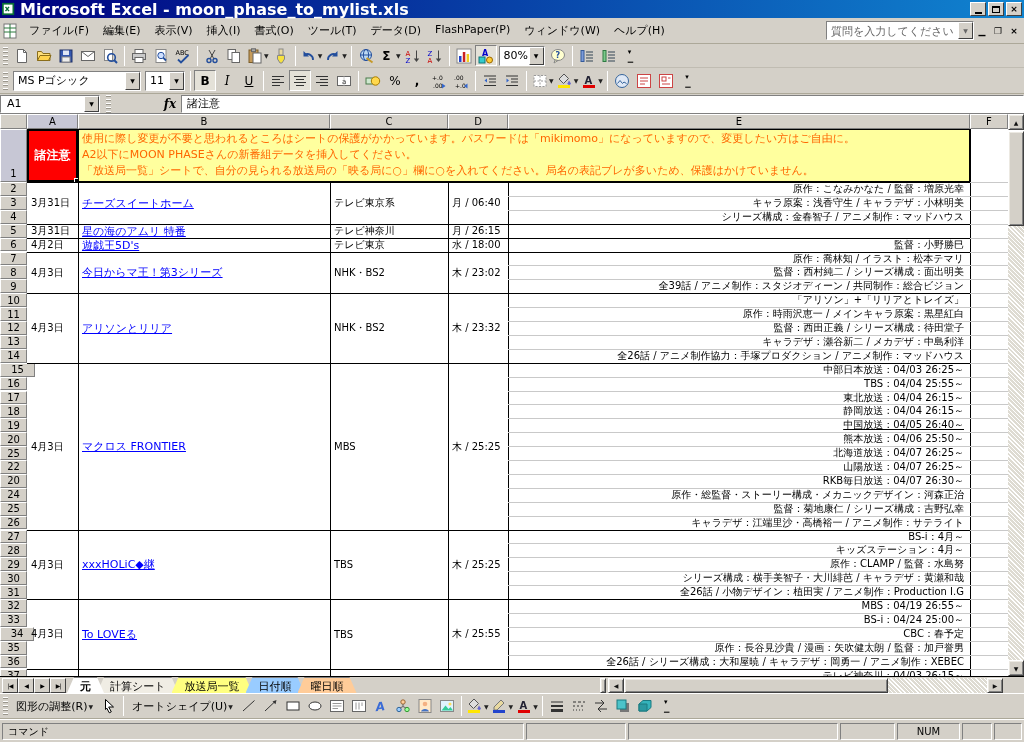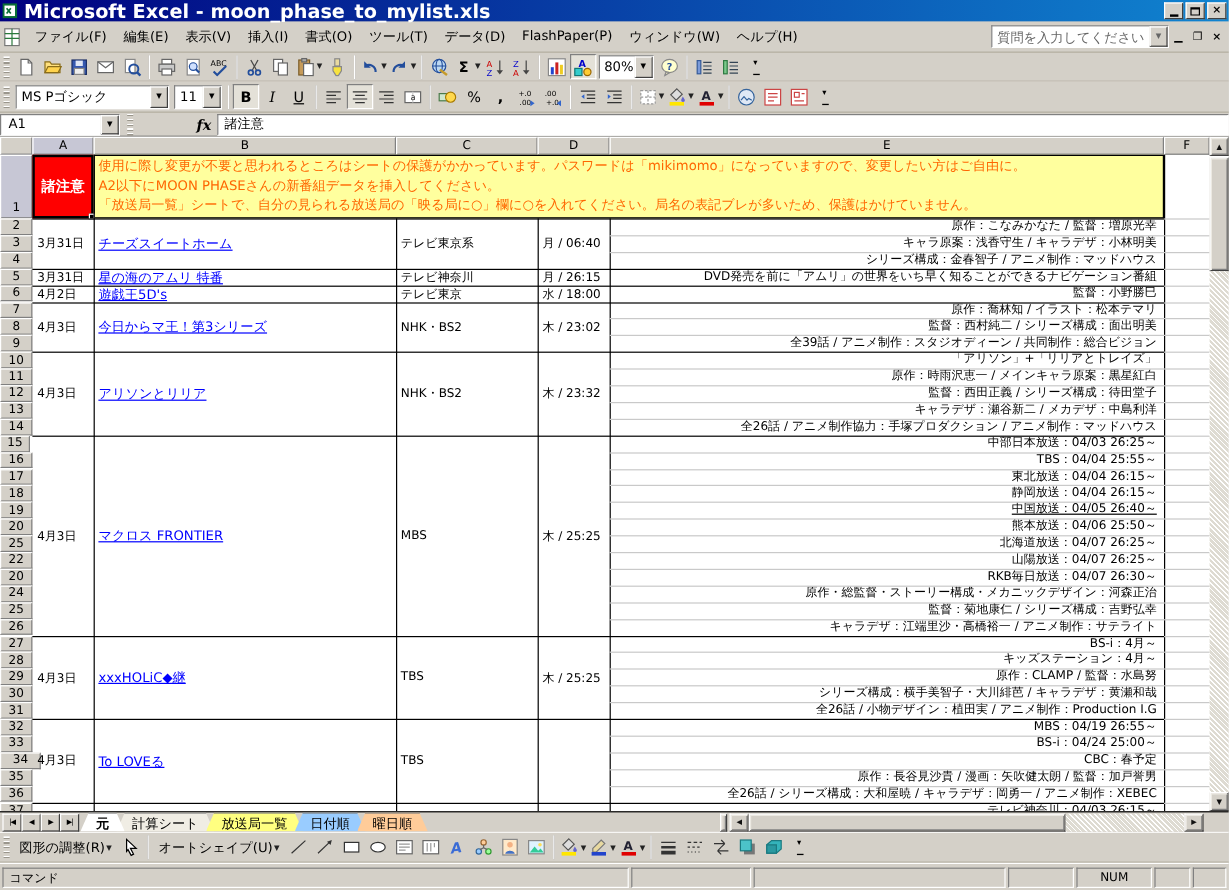--- a/index.html
+++ b/index.html
@@ -563,21 +563,21 @@
     <div class="hcell" style="left: 0px; top: 109.7px; width: 27px; height: 13.9px;">5</div>
     <div class="hcell" style="left: 0px; top: 123.6px; width: 27px; height: 13.9px;">6</div>
     <div class="hcell" style="left: 0px; top: 137.5px; width: 27px; height: 13.9px;">7</div>
     <div class="hcell" style="left: 0px; top: 151.4px; width: 27px; height: 13.9px;">8</div>
     <div class="hcell" style="left: 0px; top: 165.3px; width: 27px; height: 13.9px;">9</div>
     <div class="hcell" style="left: 0px; top: 179.2px; width: 27px; height: 13.9px;">10</div>
     <div class="hcell" style="left: 0px; top: 193.1px; width: 27px; height: 13.9px;">11</div>
     <div class="hcell" style="left: 0px; top: 207px; width: 27px; height: 13.9px;">12</div>
     <div class="hcell" style="left: 0px; top: 220.9px; width: 27px; height: 13.9px;">13</div>
     <div class="hcell" style="left: 0px; top: 234.8px; width: 27px; height: 13.9px;">14</div>
-    <div class="hcell" style="left: 0px; top: 248.7px; width: 25px; height: 13.9px;">15</div>
+    <div class="hcell" style="left: 0px; top: 248.7px; width: 35px; height: 13.9px;">15</div>
     <div class="hcell" style="left: 0px; top: 262.6px; width: 27px; height: 13.9px;">16</div>
     <div class="hcell" style="left: 0px; top: 276.5px; width: 27px; height: 13.9px;">17</div>
     <div class="hcell" style="left: 0px; top: 290.4px; width: 27px; height: 13.9px;">18</div>
     <div class="hcell" style="left: 0px; top: 304.3px; width: 27px; height: 13.9px;">19</div>
     <div class="hcell" style="left: 0px; top: 318.2px; width: 27px; height: 13.9px;">20</div>
     <div class="hcell" style="left: 0px; top: 332.1px; width: 27px; height: 13.9px;">25</div>
     <div class="hcell" style="left: 0px; top: 346px; width: 27px; height: 13.9px;">22</div>
     <div class="hcell" style="left: 0px; top: 359.9px; width: 27px; height: 13.9px;">20</div>
     <div class="hcell" style="left: 0px; top: 373.8px; width: 27px; height: 13.9px;">24</div>
     <div class="hcell" style="left: 0px; top: 387.7px; width: 27px; height: 13.9px;">25</div>
@@ -673,21 +673,20 @@
     <div class="lline" style="left: 508px; top: 512.8px; width: 462px;"></div>
     <div class="lline" style="left: 970px; top: 512.8px; width: 38px;"></div>
     <div class="lline" style="left: 508px; top: 526.7px; width: 462px;"></div>
     <div class="lline" style="left: 970px; top: 526.7px; width: 38px;"></div>
     <div class="lline" style="left: 508px; top: 540.6px; width: 462px;"></div>
     <div class="lline" style="left: 970px; top: 540.6px; width: 38px;"></div>
     <div class="lline" style="left: 970px; top: 554.5px; width: 38px;"></div>
     <div class="ecell" style="left: 508px; top: 69px; width: 460px; height: 12.9px; line-height: 12.9px;">原作：こなみかなた / 監督：増原光幸</div>
     <div class="ecell" style="left: 508px; top: 82.9px; width: 460px; height: 12.9px; line-height: 12.9px;">キャラ原案：浅香守生 / キャラデザ：小林明美</div>
     <div class="ecell" style="left: 508px; top: 96.8px; width: 460px; height: 12.9px; line-height: 12.9px;">シリーズ構成：金春智子 / アニメ制作：マッドハウス</div>
-    <div class="ecell" style="left: 508px; top: 110.7px; width: 460px; height: 12.9px; line-height: 12.9px;">DVD発売を前に「アムリ」の世界をいち早く知ることができるナビゲーション番組</div>
     <div class="ecell" style="left: 508px; top: 124.6px; width: 460px; height: 12.9px; line-height: 12.9px;">監督：小野勝巳</div>
     <div class="ecell" style="left: 508px; top: 138.5px; width: 460px; height: 12.9px; line-height: 12.9px;">原作：喬林知 / イラスト：松本テマリ</div>
     <div class="ecell" style="left: 508px; top: 152.4px; width: 460px; height: 12.9px; line-height: 12.9px;">監督：西村純二 / シリーズ構成：面出明美</div>
     <div class="ecell" style="left: 508px; top: 166.3px; width: 460px; height: 12.9px; line-height: 12.9px;">全39話 / アニメ制作：スタジオディーン / 共同制作：総合ビジョン</div>
     <div class="ecell" style="left: 508px; top: 180.2px; width: 460px; height: 12.9px; line-height: 12.9px;">「アリソン」+「リリアとトレイズ」</div>
     <div class="ecell" style="left: 508px; top: 194.1px; width: 460px; height: 12.9px; line-height: 12.9px;">原作：時雨沢恵一 / メインキャラ原案：黒星紅白</div>
     <div class="ecell" style="left: 508px; top: 208px; width: 460px; height: 12.9px; line-height: 12.9px;">監督：西田正義 / シリーズ構成：待田堂子</div>
     <div class="ecell" style="left: 508px; top: 221.9px; width: 460px; height: 12.9px; line-height: 12.9px;">キャラデザ：瀬谷新二 / メカデザ：中島利洋</div>
     <div class="ecell" style="left: 508px; top: 235.8px; width: 460px; height: 12.9px; line-height: 12.9px;">全26話 / アニメ制作協力：手塚プロダクション / アニメ制作：マッドハウス</div>
     <div class="ecell" style="left: 508px; top: 249.7px; width: 460px; height: 12.9px; line-height: 12.9px;">中部日本放送：04/03 26:25～</div>
@@ -753,20 +752,21 @@
     <div class="bcell" style="left: 79px; top: 416.5px; width: 250px; height: 68.5px;">
       <span class="link" style="color: rgb(0, 0, 255);">xxxHOLiC◆継</span>
     </div>
     <div class="ccell" style="left: 331px; top: 416.5px; width: 116px; height: 68.5px;">TBS</div>
     <div class="dcell" style="left: 449px; top: 416.5px; width: 58px; height: 68.5px;">木 / 25:25</div>
     <div class="acell" style="left: 28px; top: 486px; width: 49px; height: 68.5px;">4月3日</div>
     <div class="bcell" style="left: 79px; top: 486px; width: 250px; height: 68.5px;">
       <span class="link" style="color: rgb(0, 0, 255);">To LOVEる</span>
     </div>
     <div class="ccell" style="left: 331px; top: 486px; width: 116px; height: 68.5px;">TBS</div>
+    <div class="dcell" style="left: 449px; top: 486px; width: 58px; height: 68.5px;">木 / 25:55</div>
     <div class="sbtn" style="left: 1008px; top: 0px; width: 16px; height: 16px;">▲</div>
     <div class="sthumb" style="left: 1008px; top: 17px; width: 16px; height: 95px;"></div>
     <div class="strack" style="left: 1008px; top: 112px; width: 16px; height: 434px;"></div>
     <div class="sbtn" style="left: 1008px; top: 546px; width: 16px; height: 16px;">▼</div>
   </div>
 
 <div class="tabbar">
   <div class="tabsrow">
       <span class="navb">|◀</span>
       <span class="navb">◀</span>

